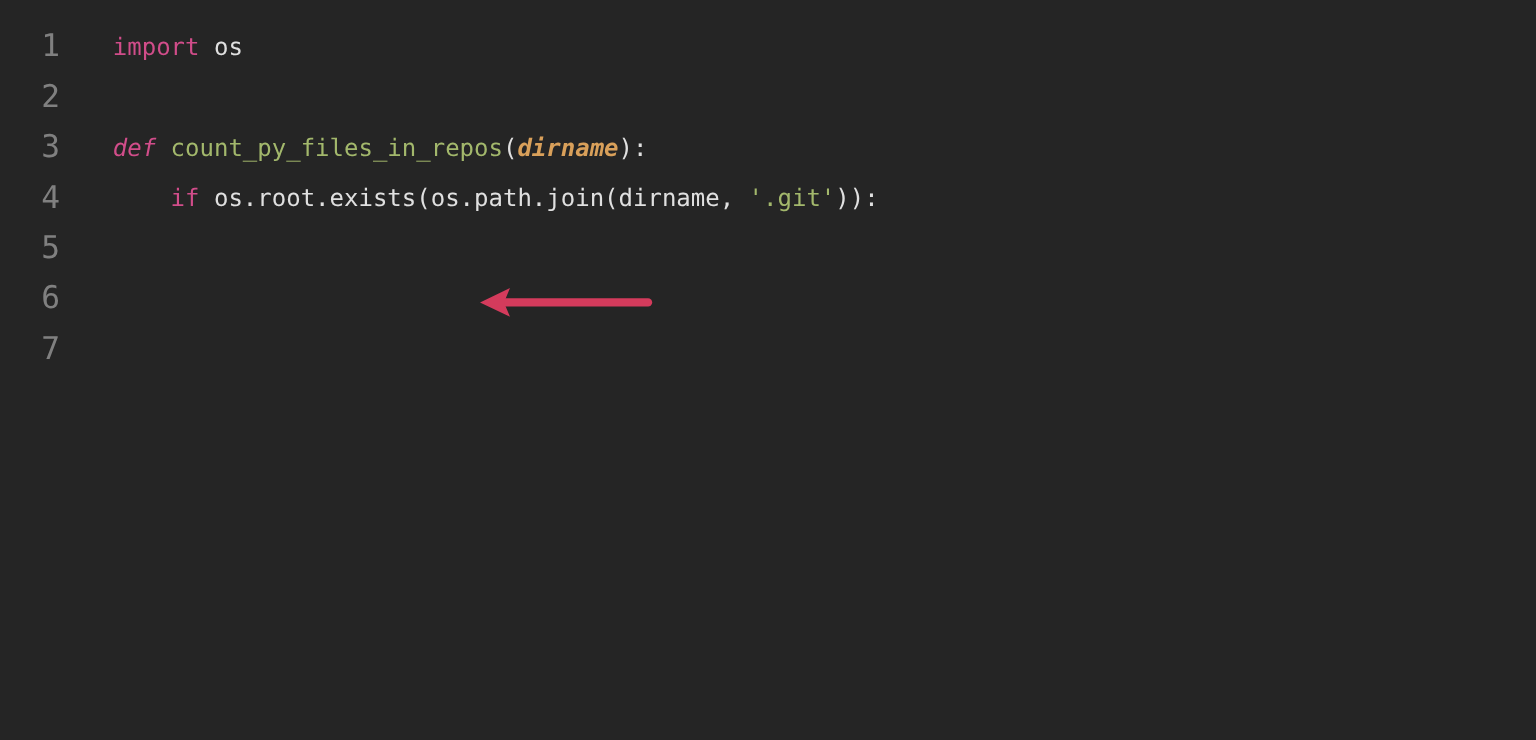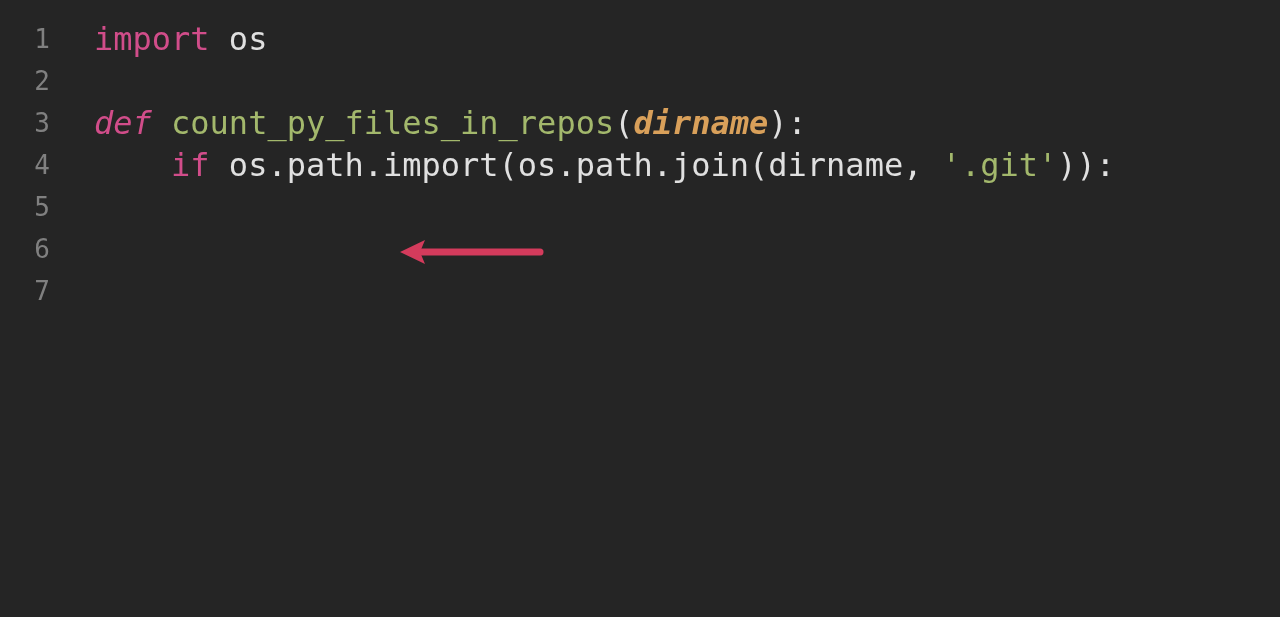--- a/index.html
+++ b/index.html
@@ -35,21 +35,21 @@
       font-size: 26px;
     }
     .code {
       flex: 1;
       padding-left: 24px;
     }
     .code-line {
       height: 42px;
       line-height: 42px;
       white-space: pre;
-      font-size: 32px;
+      font-size: 20px;
     }
     .kw-magenta {
       color: #d14d8a;
     }
     .kw-italic {
       color: #d14d8a;
       font-style: italic;
     }
     .fn-green {
       color: #a3b86c;
@@ -88,20 +88,20 @@
     <div class="line-number">3</div>
     <div class="line-number">4</div>
     <div class="line-number">5</div>
     <div class="line-number">6</div>
     <div class="line-number">7</div>
   </div>
   <div class="code">
     <div class="code-line"><span class="kw-magenta">import</span><span class="ident"> </span><span class="ident">os</span></div>
     <div class="code-line"><span></span></div>
     <div class="code-line"><span class="kw-italic">def</span><span> </span><span class="fn-green">count_py_files_in_repos</span><span class="punct">(</span><span class="param-orange">dirname</span><span class="punct">):</span></div>
-    <div class="code-line"><span>    </span><span class="kw-magenta">if</span><span> </span><span class="ident">os.path.import(os.path.join(dirname,</span><span> </span><span class="string-green">'.git'</span><span class="punct">)):</span></div>
+    <div class="code-line"><span>    </span><span class="kw-magenta">if</span><span> </span><span class="ident">os.root.exists(os.path.join(dirname,</span><span> </span><span class="string-green">'.git'</span><span class="punct">)):</span></div>
   </div>
 </div>
 
 <svg class="arrow-annotation" width="160" height="40" viewBox="0 0 160 40">
   <path d="M 150 20 L 25 20" stroke="#d43b5c" stroke-width="7" stroke-linecap="round" fill="none"></path>
   <path d="M 10 20 L 35 8 L 30 20 L 35 32 Z" fill="#d43b5c"></path>
 </svg>
 
 </body></html>

